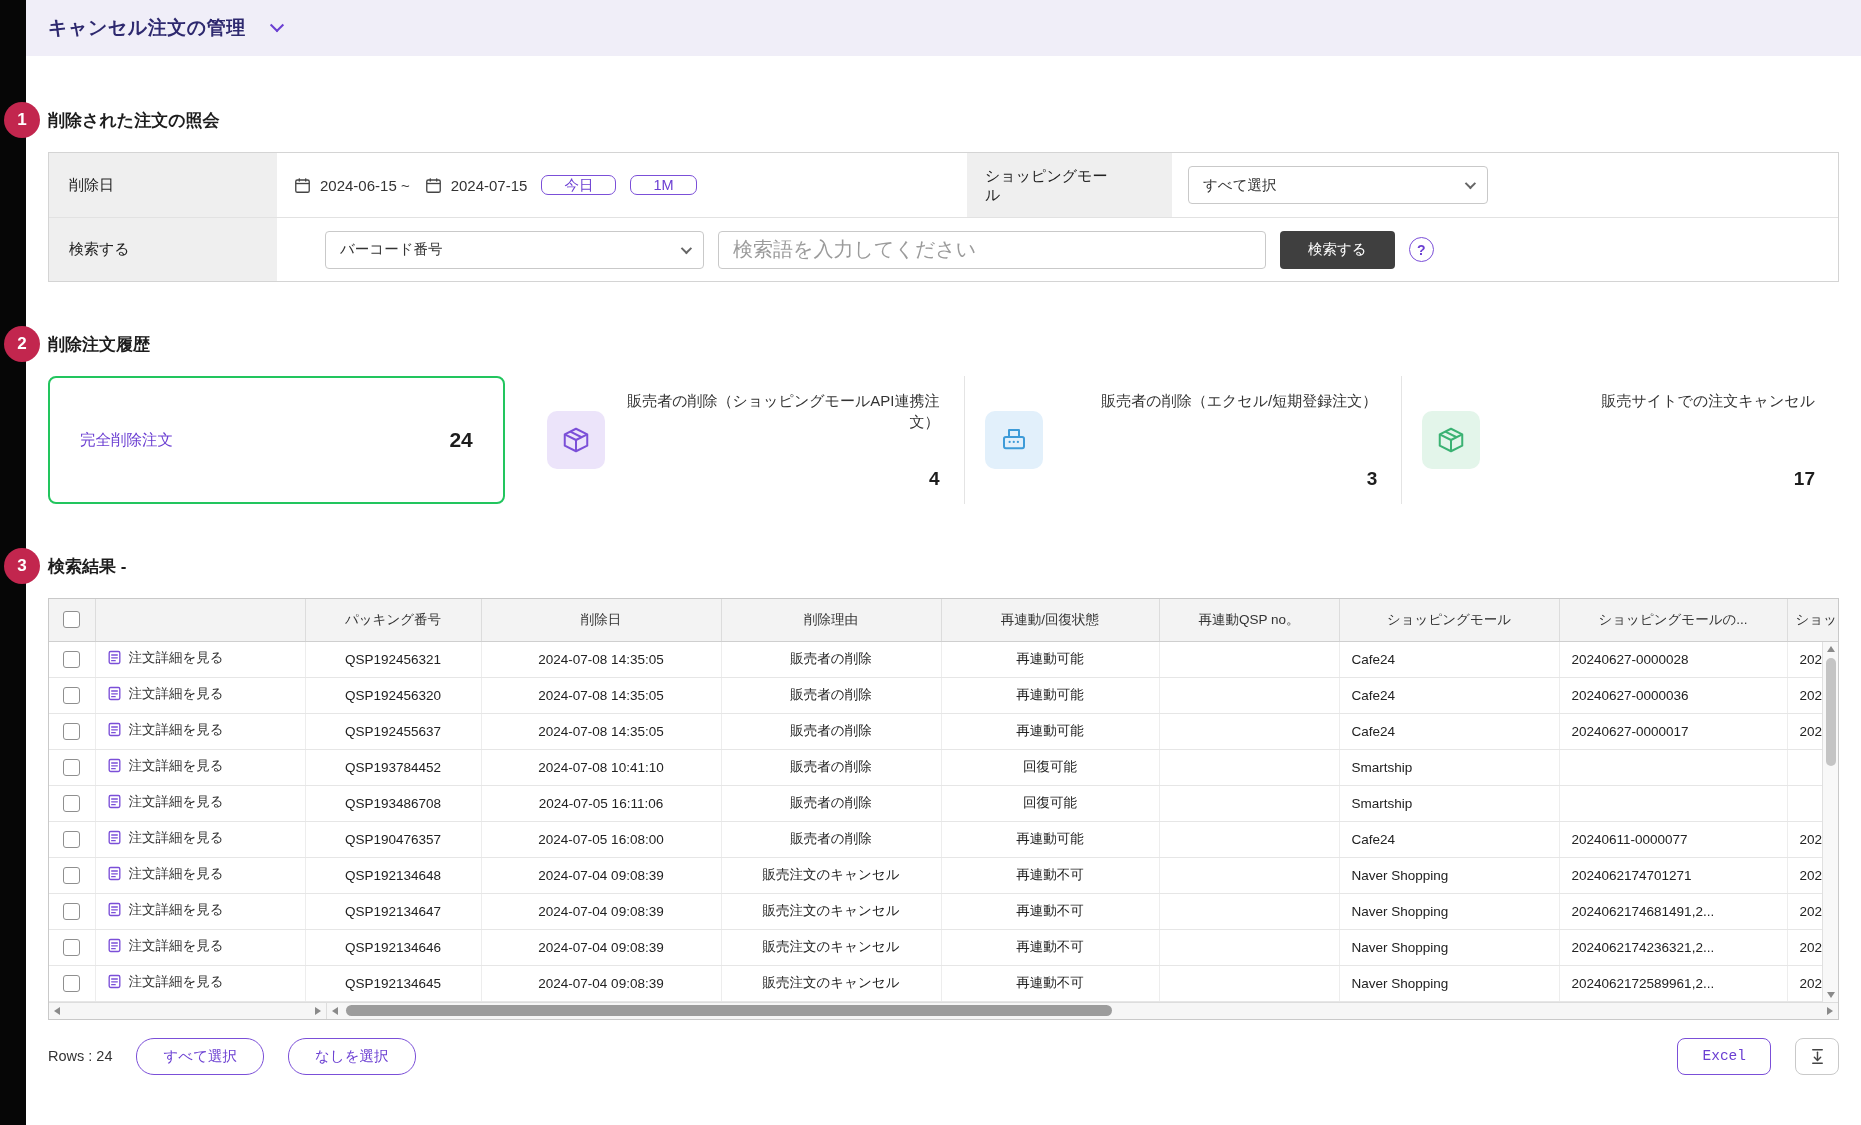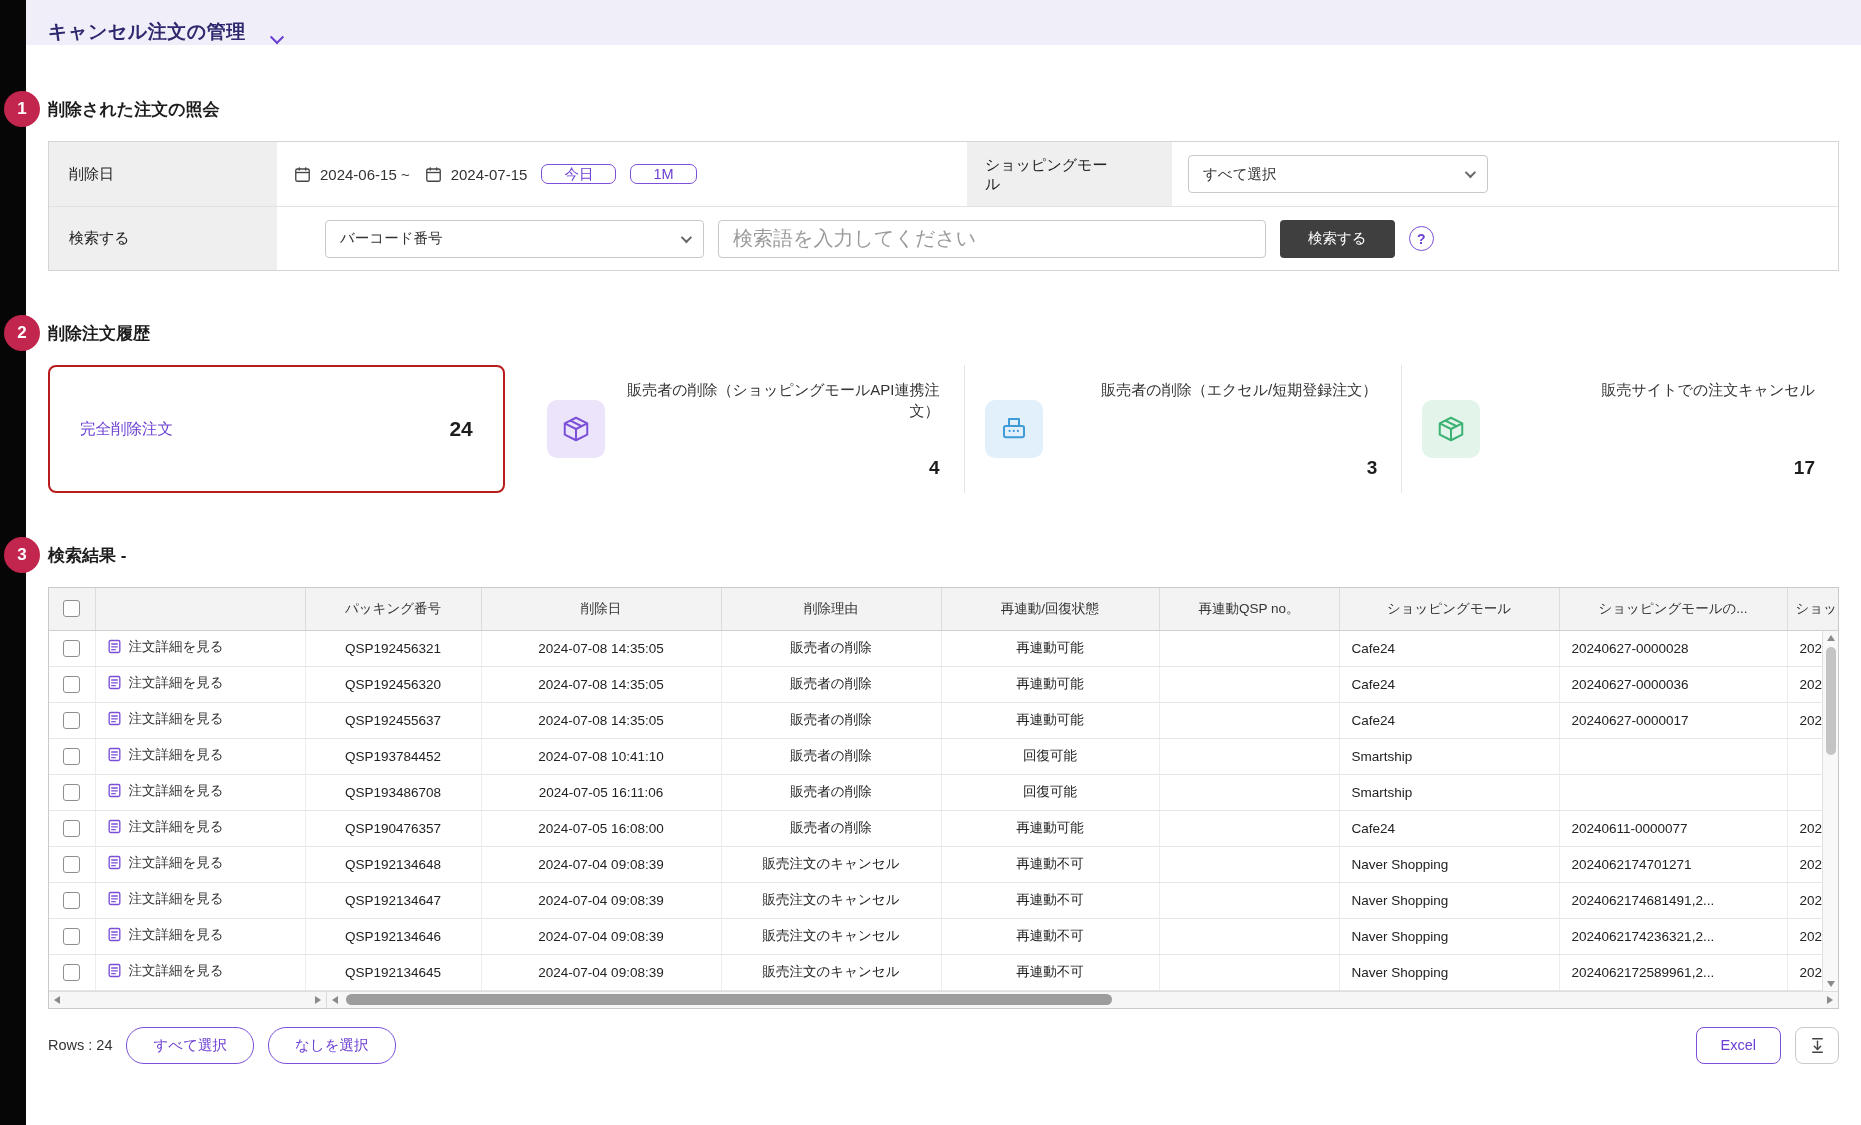--- a/index.html
+++ b/index.html
@@ -5,21 +5,21 @@
   * { box-sizing: border-box; margin: 0; padding: 0; }
   html,body { width:1861px; height:1125px; overflow:hidden; }
   body {
     font-family: "Liberation Sans", "DejaVu Sans", sans-serif;
     background:#fff; color:#222; position:relative;
   }
   .left-strip { position:absolute; left:0; top:0; bottom:0; width:26px; background:#060606; z-index:5; }
   .app { margin-left:26px; }
 
   
-  .titlebar { background:#f0eef8; height:45px; display:flex; align-items:flex-end; padding:0 22px; }
+  .titlebar { background:#f0eef8; height:56px; display:flex; align-items:center; padding:0 22px; }
   .page-title { font-size:19px; font-weight:700; color:#2e296f; letter-spacing:.5px; }
   .title-chev { width:10px; height:10px; border-right:2.6px solid #6b3fd2; border-bottom:2.6px solid #6b3fd2;
     transform:rotate(45deg) translate(-2px,-2px); margin-left:26px; display:inline-block; }
 
   .content { padding:0 22px; }
 
   
   .section-head { position:relative; display:flex; align-items:center; height:36px; }
   .sec1 { margin-top:46px; } .sec2 { margin-top:44px; } .sec3 { margin-top:44px; }
   .badge { position:absolute; left:-44px; width:36px; height:36px; border-radius:50%;
@@ -54,21 +54,21 @@
   .btn-dark { background:#3f3f3f; color:#fff; border:none; border-radius:4px; height:38px;
     padding:0 28px; font-size:14.5px; cursor:pointer; font-family:inherit; }
   .help-circle { width:25px; height:25px; border:1.7px solid #7b4fd8; border-radius:50%;
     color:#6b3fd2; font-weight:700; font-size:14px; display:flex; align-items:center;
     justify-content:center; cursor:pointer; }
   .row-spacer { flex:1; }
 
   
   .cards { margin-top:14px; display:flex; height:128px; }
   .card { flex:1; background:#fff; }
-  .card.selected { border:2px solid #b91c1c; border-radius:8px; display:flex; align-items:center;
+  .card.selected { border:2px solid #22c55e; border-radius:8px; display:flex; align-items:center;
     justify-content:space-between; padding:13px 30px; margin-right:22px; cursor:pointer; }
   .card-label1 { color:#6b3fd2; font-size:15.5px; }
   .card-value1 { font-size:21px; font-weight:700; color:#1d1d1d; }
   .icon-card { display:flex; gap:18px; padding:14px 24px 14px 20px; cursor:pointer; }
   .icon-card.divided { border-left:1px solid #e4e4e4; }
   .icon-badge { width:58px; height:58px; border-radius:10px; flex:0 0 auto; align-self:center;
     display:flex; align-items:center; justify-content:center; }
   .ib-purple { background:#ece4fa; color:#7b4fd8; }
   .ib-blue { background:#e2f0fb; color:#3d9bd8; }
   .ib-green { background:#e3f5ea; color:#3bb273; }
@@ -102,25 +102,25 @@
   .v-track { flex:1; width:100%; display:flex; justify-content:center; }
   .v-thumb { width:10px; height:108px; margin-top:2px; background:#c4c4c4; border-radius:6px; cursor:grab; }
   .hscroll { height:17px; border-top:1px solid #ddd; background:#f6f6f6; display:flex; position:relative; z-index:4; }
   .hseg1 { width:278px; border-right:1px solid #ddd; display:flex; align-items:center;
     justify-content:space-between; padding:0 5px; }
   .hseg2 { flex:1; display:flex; align-items:center; padding:0 5px; gap:8px; }
   .h-thumb { height:11px; width:51%; background:#9c9c9c; border-radius:6px; cursor:grab; }
   .h-fill { flex:1; }
 
   
-  .table-footer { margin-top:18px; display:flex; align-items:center; gap:14px; font-size:14.5px; color:#333; }
+  .table-footer { margin-top:18px; display:flex; align-items:center; gap:24px; font-size:14.5px; color:#333; }
   .pill-btn { background:#fff; border:1px solid #7b4fd8; color:#6b3fd2; font-size:14.5px;
     border-radius:18px; height:37px; padding:0 26px; cursor:pointer; font-family:inherit; }
   .excel-btn { background:#fff; border:1px solid #7b4fd8; color:#6b3fd2; font-size:14.5px;
-    border-radius:8px; height:37px; padding:0 24px; cursor:pointer; font-family:Liberation Sans, sans-serif; }
+    border-radius:8px; height:37px; padding:0 24px; cursor:pointer; font-family:Liberation Mono, monospace; }
   .icon-btn { background:#fff; border:1px solid #c9c9c9; border-radius:8px; height:37px; width:44px;
     display:flex; align-items:center; justify-content:center; cursor:pointer; }
   .spacer { flex:1; }
 </style>
 </head>
 <body>
 
 <div class="left-strip"></div>
 
 <div class="app">

